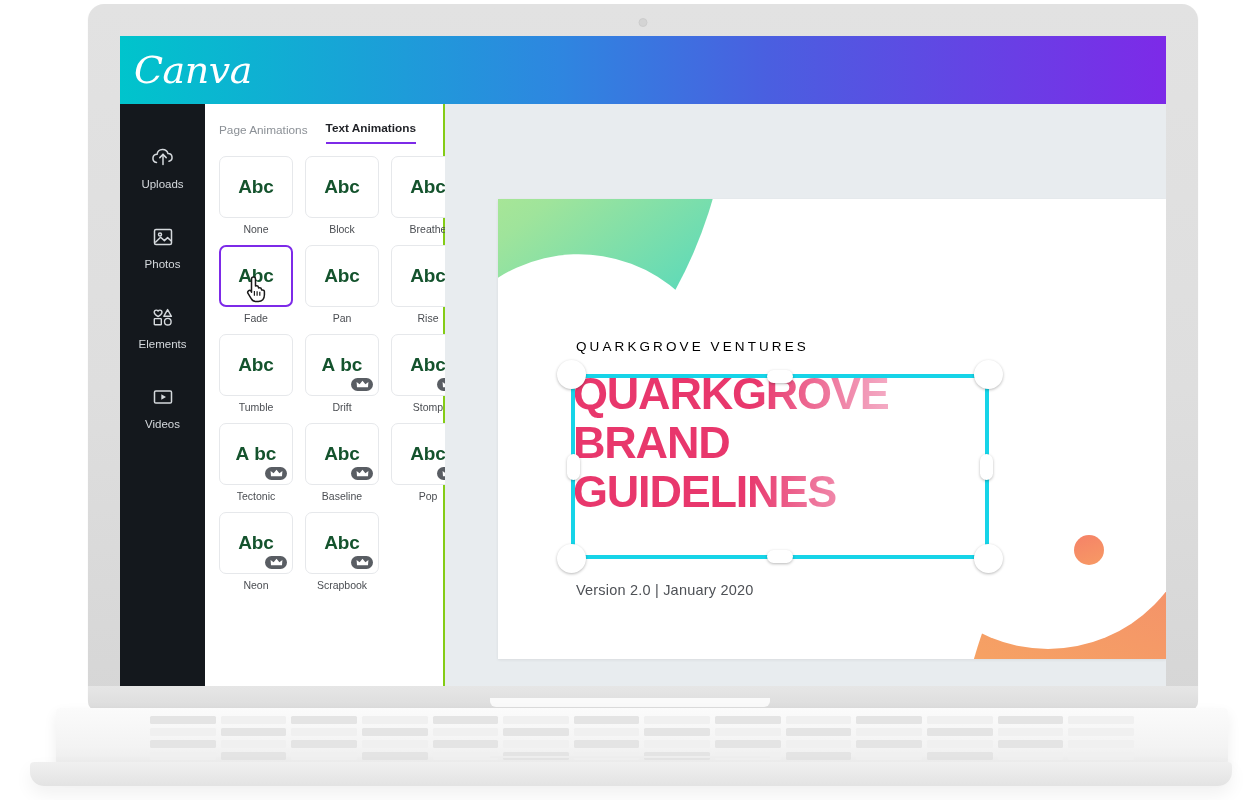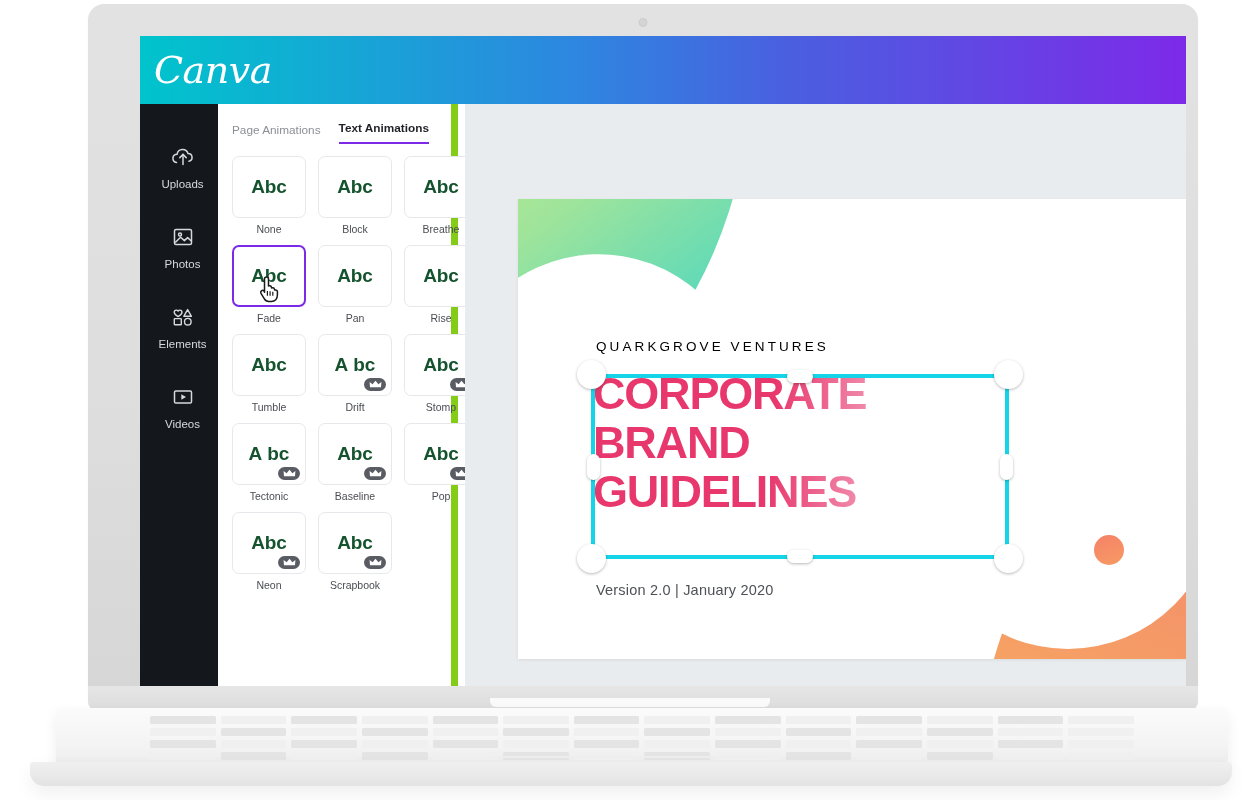--- a/index.html
+++ b/index.html
@@ -20,21 +20,21 @@
     box-shadow: 0 1px 2px rgba(0,0,0,.06);
   }
   .laptop-webcam {
     position: absolute; left: 50%; top: 14px; transform: translateX(-50%);
     width: 9px; height: 9px; border-radius: 50%;
     background: #d4d4d4; border: 1px solid #cdcdcd;
   }
   .screen {
     position: absolute; left: 120px; top: 36px;
     width: 1046px; height: 650px;
-    background: #ffffff; overflow: hidden; margin-left: 20px;
+    background: #ffffff; overflow: hidden;
   }
   .laptop-hinge {
     position: absolute; left: 88px; top: 686px;
     width: 1110px; height: 24px;
     background: linear-gradient(180deg,#e6e6e6 0%,#dcdcdc 100%);
     border-radius: 0 0 8px 8px;
   }
   .laptop-notch {
     position: absolute; left: 50%; top: 698px; transform: translateX(-50%);
     width: 280px; height: 9px; background: #fafafa; border-radius: 0 0 6px 6px;
@@ -91,23 +91,23 @@
   .side-ico svg { display: block; }
   .side-label {
     margin-top: 6px; color: #d5d9dd; font-size: 11.5px;
     font-family: "Liberation Sans", sans-serif;
   }
   .dots { display: flex; gap: 4px; }
   .dots i { width: 4px; height: 4px; border-radius: 50%; background: #d5d9dd; }
 
   
   .panel {
-    position: absolute; left: 78px; top: 68px; width: 240px; height: 582px;
+    position: absolute; left: 85px; top: 68px; width: 240px; height: 582px;
     background: #ffffff;
-    border-right: 7px solid #84cc16;
+    border-right: 2px solid #84cc16;
   }
   .panel-tabs {
     display: flex; align-items: flex-end; gap: 18px;
     padding: 14px 14px 0 14px; height: 40px;
   }
   .tab {
     font-size: 11.8px; color: #8b9096; padding-bottom: 7px;
     cursor: pointer; white-space: nowrap;
     font-family: "Liberation Sans", sans-serif;
   }
@@ -444,21 +444,21 @@
     </div>
 
     <div class="workspace">
       <div class="slide">
 
         <div class="blob-green"></div>
         <div class="blob-orange"></div>
         <div class="dot-orange"></div>
 
         <div class="eyebrow">QUARKGROVE VENTURES</div>
-        <div class="headline">CORPORATE
+        <div class="headline">QUARKGROVE
 BRAND
 GUIDELINES</div>
         <div class="versionline">Version 2.0 | January 2020</div>
 
         <div class="sel">
           <span class="h corner c-tl"></span>
           <span class="h corner c-tr"></span>
           <span class="h corner c-bl"></span>
           <span class="h corner c-br"></span>
           <span class="h mid-h m-t"></span>

